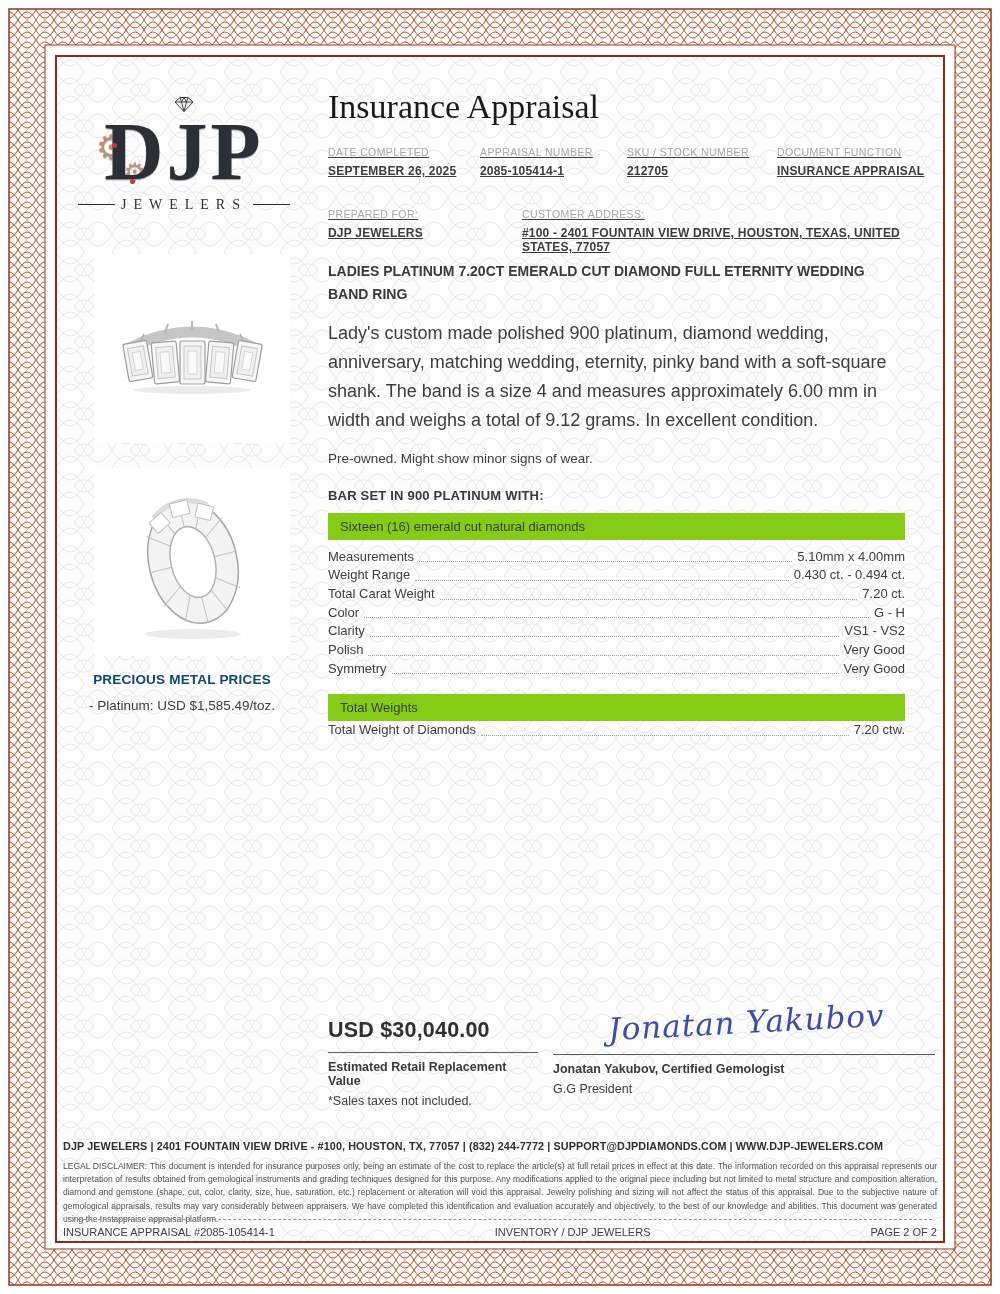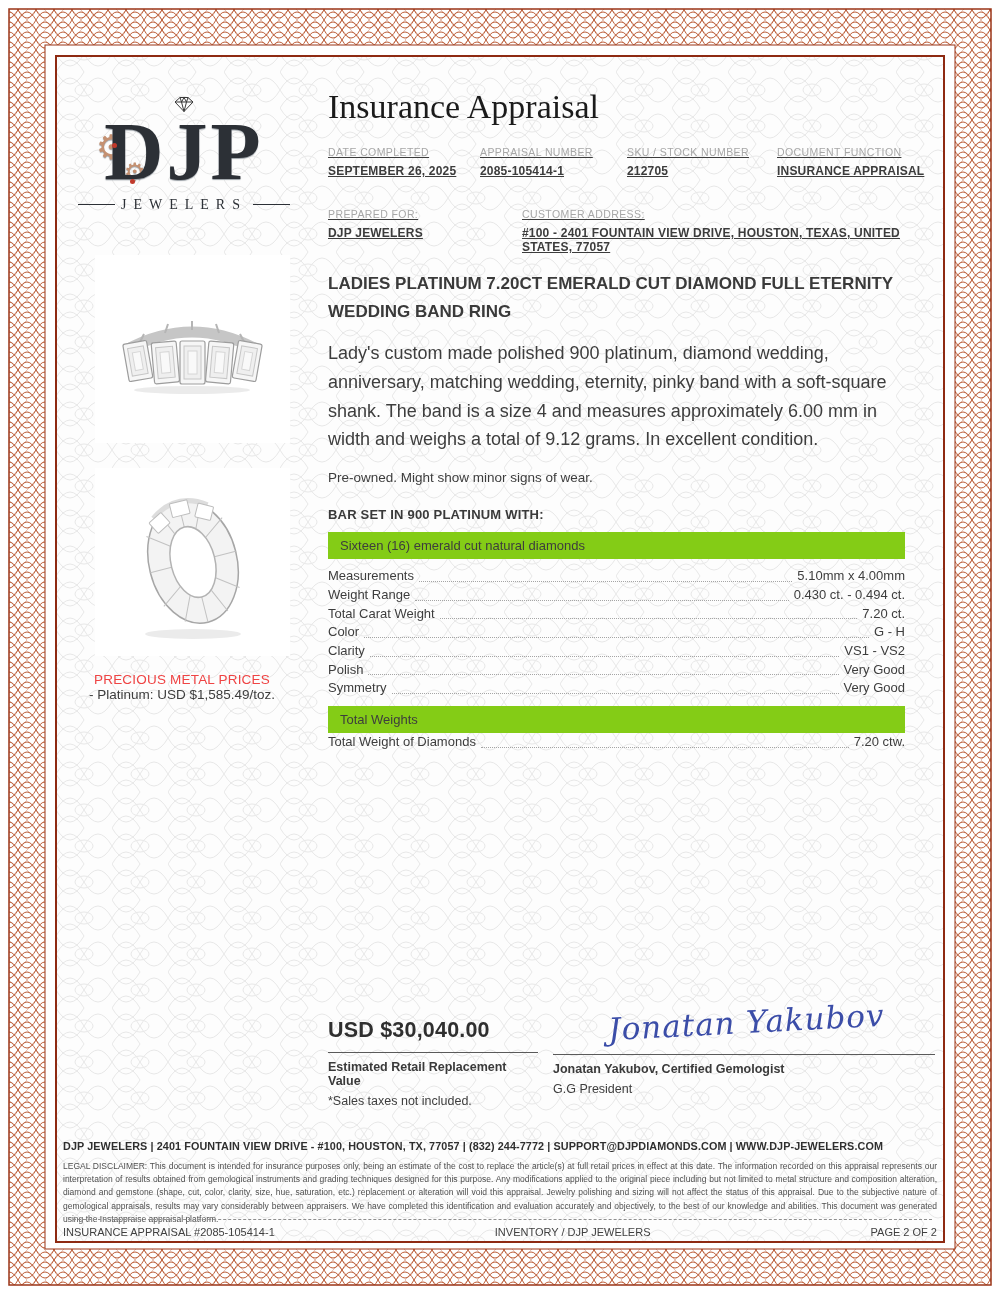--- a/index.html
+++ b/index.html
@@ -30,40 +30,40 @@
   .meta-field{position:absolute;top:146px;text-decoration:underline;}
   .meta-label{font-size:10.5px;color:#a7a7a7;letter-spacing:.4px;}
   .meta-value{font-size:12px;font-weight:bold;color:#3c3c3c;margin-top:6px;letter-spacing:.2px;}
   .mf1{left:328px;width:140px;} .mf2{left:480px;width:135px;}
   .mf3{left:627px;width:140px;} .mf4{left:777px;width:170px;}
   .meta-row2{top:208px;}
   .mf5{left:328px;width:180px;} .mf6{left:522px;width:388px;}
 
   
   .main{position:absolute;left:328px;top:260px;width:577px;}
-  .item-title{font-size:17px;font-weight:bold;line-height:1.62;color:#3a3a3a;margin-top:10px;}
+  .item-title{font-size:14px;font-weight:bold;line-height:1.62;color:#3a3a3a;}
   .item-desc{font-size:18px;line-height:1.6;color:#3d3d3d;margin-top:14px;}
   .item-note{font-size:13.5px;color:#3d3d3d;margin-top:16px;}
   .set-heading{font-size:13px;font-weight:bold;color:#3a3a3a;margin-top:22px;letter-spacing:.2px;}
   .gray-bar{background:#84cc16;font-size:13px;color:#3d3d3d;padding:6px 12px;margin-top:10px;}
   .spec-table{margin-top:8px;}
   .spec-row{display:flex;align-items:flex-end;font-size:13px;color:#3d3d3d;line-height:18.7px;}
   .spec-row .lbl{white-space:nowrap;}
   .spec-row .leader{flex:1;border-bottom:1.5px dotted #a5a5a5;margin:0 5px 4px 5px;}
   .spec-row .val{white-space:nowrap;}
-  .totals-bar{margin-top:8px;}
+  .totals-bar{margin-top:16px;}
   .totals-table{margin-top:0;}
 
   
   .photo{position:absolute;left:95px;width:195px;height:188px;background:#ffffff;
          display:flex;align-items:center;justify-content:center;}
   .photo1{top:255px;} .photo2{top:468px;}
   .metal-block{position:absolute;left:58px;top:672px;width:248px;text-align:center;}
-  .metal-heading{font-size:13.5px;font-weight:normal;color:#ef4444;letter-spacing:.2px;}
-  .metal-line{font-size:13.5px;color:#3d3d3d;margin-top:0;}
+  .metal-heading{font-size:13.5px;font-weight:bold;color:#0c4a6e;letter-spacing:.2px;}
+  .metal-line{font-size:13.5px;color:#3d3d3d;margin-top:11px;}
 
   
   .valuation{position:absolute;left:328px;top:1018px;width:210px;}
   .val-amount{font-size:21.5px;font-weight:bold;color:#2f2f2f;letter-spacing:.2px;}
   .val-rule{border-top:1.5px solid #5a5a5a;margin-top:9px;}
   .val-label{font-size:12.5px;font-weight:bold;color:#3a3a3a;margin-top:7px;}
   .val-note{font-size:12.5px;color:#3d3d3d;margin-top:6px;}
   .sigblock{position:absolute;left:553px;top:1018px;width:382px;}
   .sig-script{position:absolute;left:55px;top:-14px;font-family:"DejaVu Serif",serif;
               font-style:italic;font-size:31px;color:#3b4da8;transform:rotate(-3deg);

